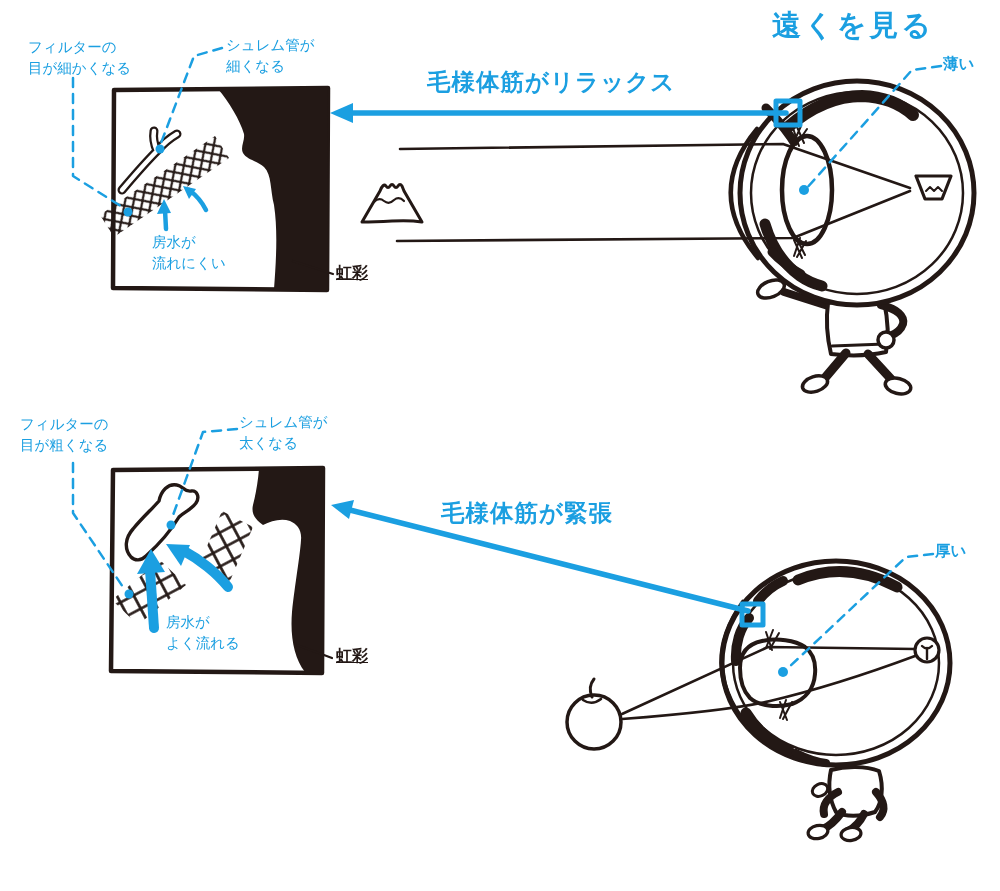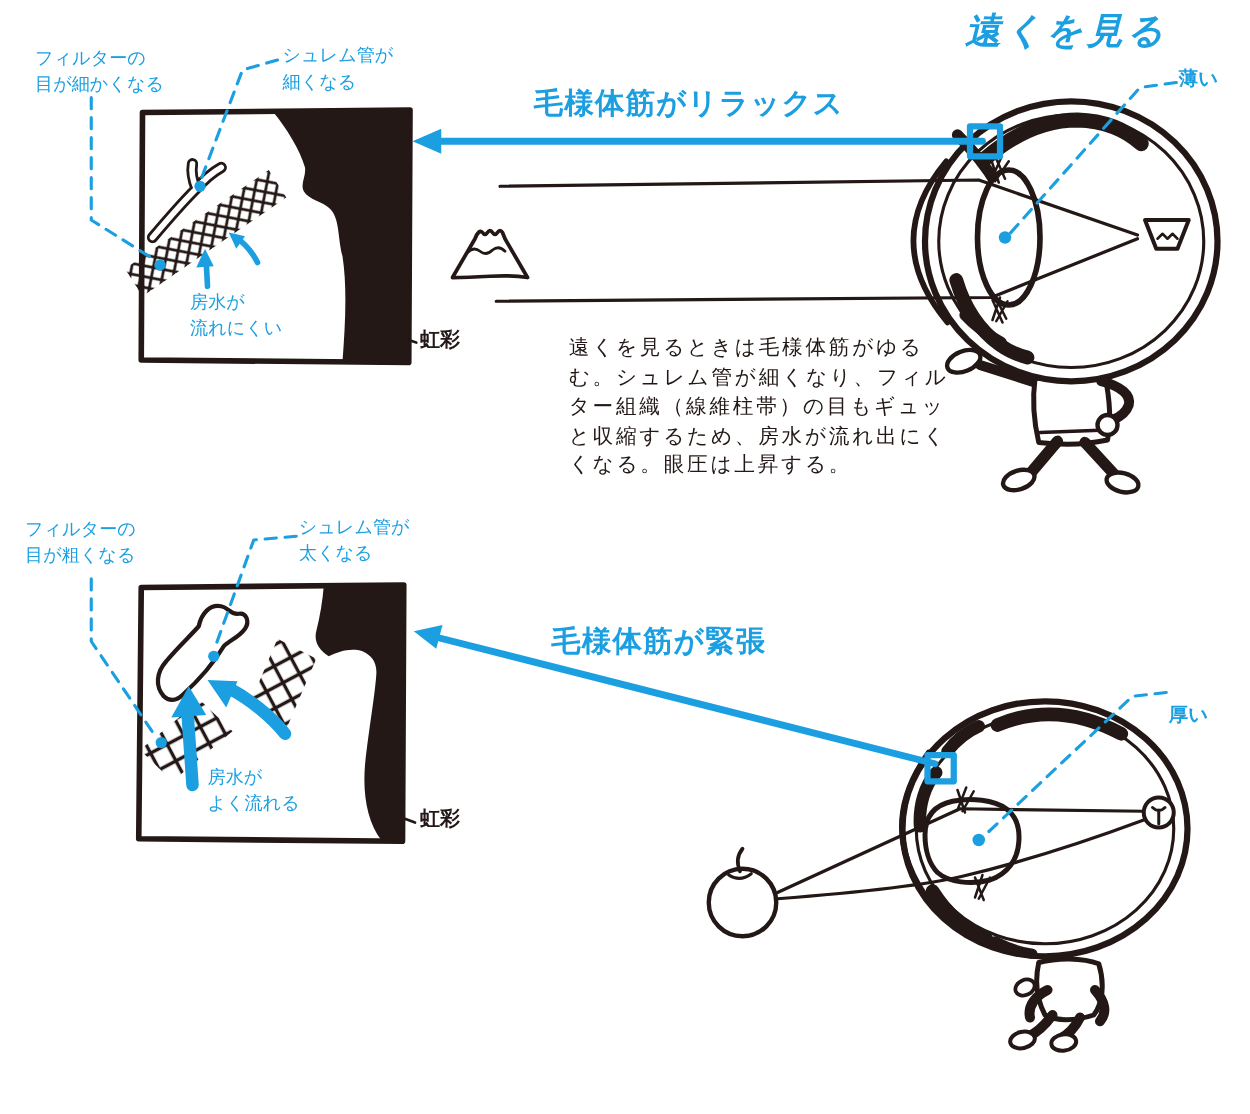--- a/index.html
+++ b/index.html
@@ -7,21 +7,21 @@
   .canvas {
     position:relative; width:1000px; height:891px; background:#fff;
     font-family:"Liberation Sans","DejaVu Sans",sans-serif; overflow:hidden;
   }
   .canvas svg { position:absolute; left:0; top:0; }
   .txt { position:absolute; white-space:pre-line; }
   .h1 { font-size:29px; font-weight:bold; color:var(--accent); letter-spacing:3px; line-height:1.1; }
   .h2 { font-size:23.5px; font-weight:bold; color:var(--accent); letter-spacing:1px; line-height:1.1; }
   .lbl { font-size:14.5px; font-weight:normal; color:var(--accent); line-height:1.42; }
   .lbl-sm { font-size:15.5px; font-weight:bold; color:var(--accent); line-height:1.2; }
-  .lbl-ink { font-size:16px; font-weight:bold; color:var(--ink); line-height:1.2; }
+  .lbl-ink { font-size:16px; font-weight:bold; color:var(--ink); line-height:1.2;text-decoration:underline; }
   .para { font-size:16.5px; color:var(--ink); line-height:23.6px; letter-spacing:2.2px; }
   
   .sk { stroke:var(--ink); stroke-linecap:round; stroke-linejoin:round; }
   .sw { stroke:#fff; stroke-linecap:round; stroke-linejoin:round; }
   .sb { stroke:var(--accent); stroke-linecap:round; stroke-linejoin:round; }
   .fi { fill:var(--ink); }
   .fb { fill:var(--accent); }
   .fw { fill:#fff; }
   .fn { fill:none; }
   .dash { stroke-dasharray:9 7; }
@@ -150,38 +150,33 @@
     <path class="sb fn" stroke-width="10" d="M228,587 C217,573 199,559 184,551"></path>
     <polygon class="fb" points="166,544 190,545 181,566"></polygon>
     <rect class="sb fn" stroke-width="5" x="742" y="604" width="21" height="21"></rect>
     <path class="sb fn" stroke-width="5.5" d="M350,510 L748,611"></path>
     <polygon class="fb" points="331,505 354,500 349,519"></polygon>
     <path class="sb fn dash" stroke-width="2.5" d="M933,554 L906,557 L786,670"></path>
     <circle class="fb" cx="783" cy="672" r="5"></circle>
   </g>
 </svg>
 
-  <div class="txt h1" style="left:772px; top:10px;font-style:italic;">遠くを見る</div>
+  <div class="txt h1" style="left:772px; top:10px;">遠くを見る</div>
   <div class="txt h2" style="left:427px; top:70px;text-align:right;">毛様体筋がリラックス</div>
   <div class="txt lbl-sm" style="left:943px; top:55px;">薄い</div>
   <div class="txt lbl" style="left:28px;  top:37px;">フィルターの
 目が細かくなる</div>
   <div class="txt lbl" style="left:226px; top:35px;">シュレム管が
 細くなる</div>
   <div class="txt lbl" style="left:152px; top:232px;">房水が
 流れにくい</div>
   <div class="txt lbl-ink" style="left:336px; top:263px;">虹彩</div>
-  <div class="txt para" style="left:455px; top:267px;">遠くを見るときは毛様体筋がゆる
-む。シュレム管が細くなり、フィル
-ター組織（線維柱帯）の目もギュッ
-と収縮するため、房水が流れ出にく
-くなる。眼圧は上昇する。</div>
 
   <div class="txt h2" style="left:441px; top:501px;">毛様体筋が緊張</div>
-  <div class="txt lbl-sm" style="left:935px; top:564px;">厚い</div>
+  <div class="txt lbl-sm" style="left:935px; top:542px;">厚い</div>
   <div class="txt lbl" style="left:20px;  top:414px;">フィルターの
 目が粗くなる</div>
   <div class="txt lbl" style="left:239px; top:412px;">シュレム管が
 太くなる</div>
   <div class="txt lbl" style="left:166px; top:612px;">房水が
 よく流れる</div>
   <div class="txt lbl-ink" style="left:336px; top:646px;">虹彩</div>
 
 </div>
 

